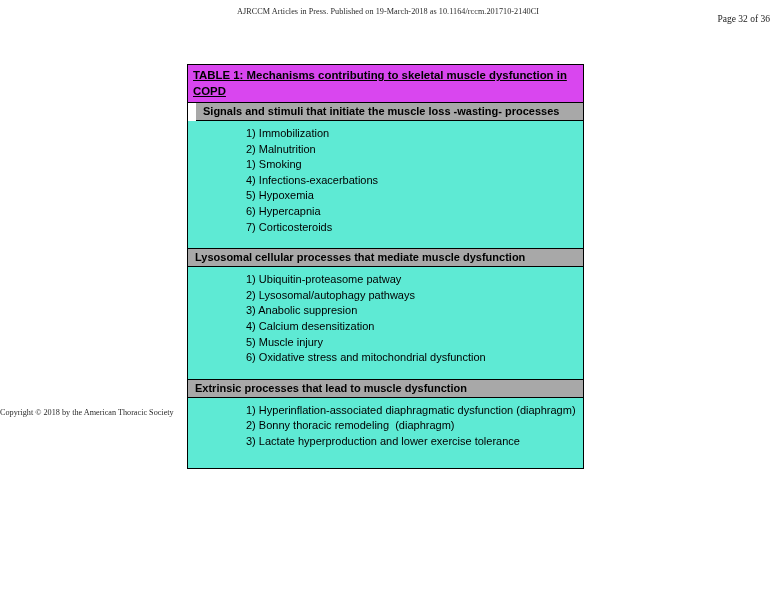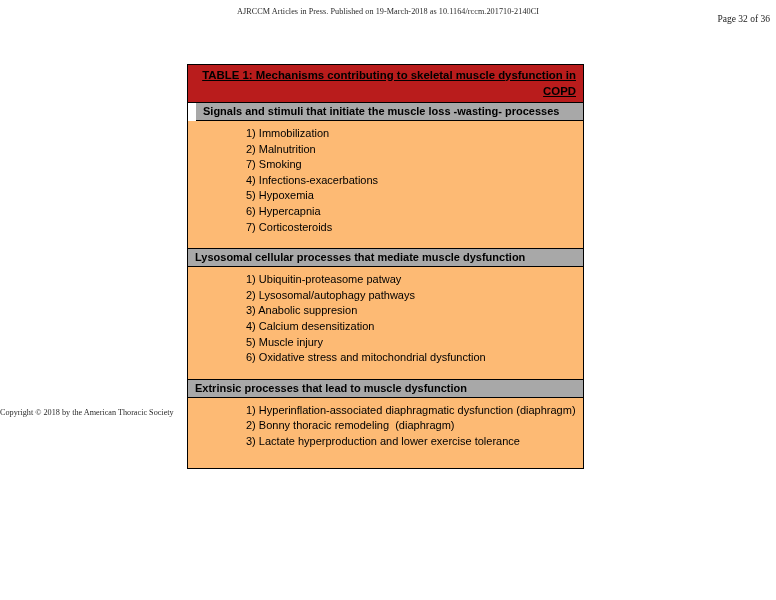--- a/index.html
+++ b/index.html
@@ -53,23 +53,23 @@
     position: absolute;
     left: 187px;
     top: 64px;
     width: 397px;
     border: 1.6px solid #000000;
     box-sizing: border-box;
     background: #ffffff;
   }
 
   .table-title {
-    background: #b91c1c;
+    background: #d946ef;
     border-bottom: 1.6px solid #000000;
-    text-align: right;
+    text-align: left;
     font-family: "Liberation Sans", sans-serif;
     font-size: 11.4px;
     font-weight: bold;
     line-height: 15.5px;
     padding: 3px 7px 3px 5px;
     box-sizing: border-box;
   }
   .table-title span {
     text-decoration: underline;
   }
@@ -85,21 +85,21 @@
     padding: 1px 0 1px 7px;
     box-sizing: border-box;
     white-space: nowrap;
   }
   .section-header.first {
     border-top: none;
     margin-left: 8px;
   }
 
   .section-body {
-    background: #fdba74;
+    background: #5eead4;
     padding: 5px 0 13px 0;
     box-sizing: border-box;
   }
   .section-body.last {
     padding-bottom: 18px;
   }
 
   .item {
     font-family: "Liberation Sans", sans-serif;
     font-size: 11px;
@@ -134,21 +134,21 @@
   <div class="table-wrap">
 
     <div class="table-title">
       <span>TABLE 1: Mechanisms contributing to skeletal muscle dysfunction in COPD</span>
     </div>
 
     <div class="section-header first">Signals and stimuli that initiate the muscle loss -wasting- processes</div>
     <div class="section-body">
       <div class="item">1) Immobilization</div>
       <div class="item">2) Malnutrition</div>
-      <div class="item">7) Smoking</div>
+      <div class="item">1) Smoking</div>
       <div class="item">4) Infections-exacerbations</div>
       <div class="item">5) Hypoxemia</div>
       <div class="item">6) Hypercapnia</div>
       <div class="item">7) Corticosteroids</div>
     </div>
 
     <div class="section-header">Lysosomal cellular processes that mediate muscle dysfunction</div>
     <div class="section-body">
       <div class="item">1) Ubiquitin-proteasome patway</div>
       <div class="item">2) Lysosomal/autophagy pathways</div>

